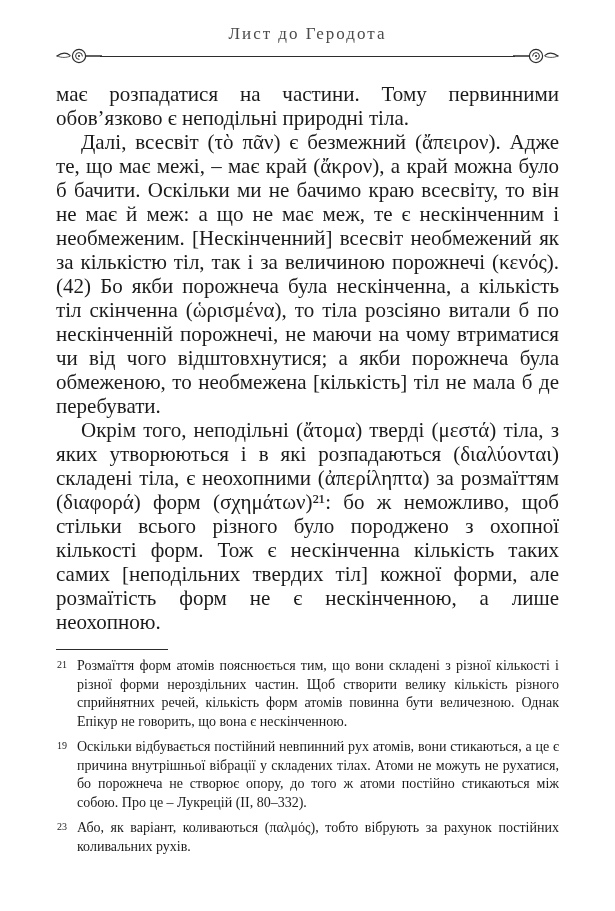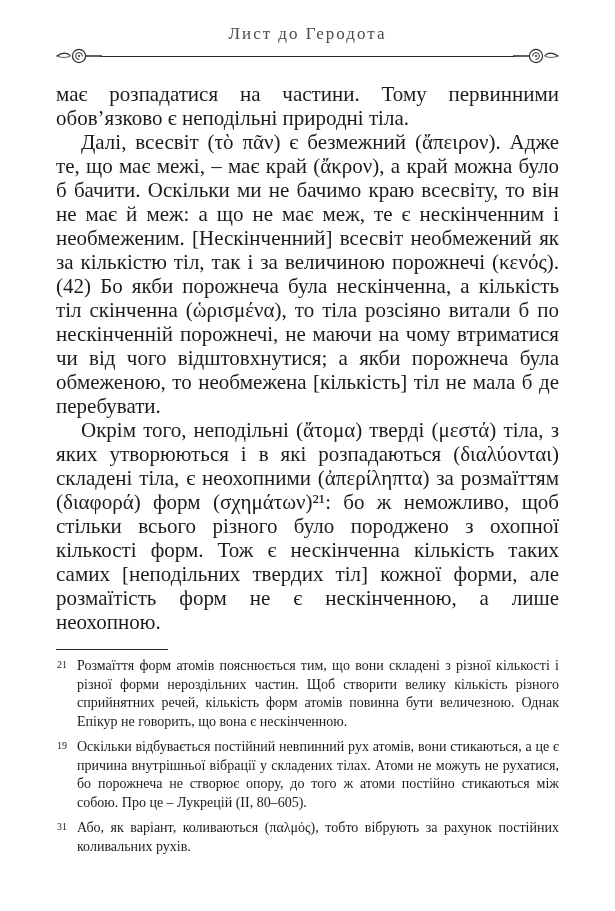--- a/index.html
+++ b/index.html
@@ -107,22 +107,22 @@
   <section class="footnotes">
     <div class="footnote-rule"></div>
 
     <div class="footnote">
       <span class="fn-marker">21</span>
       <span class="fn-text">Розмаїття форм атомів пояснюється тим, що вони складені з різної кількості і різної форми нероздільних частин. Щоб створити велику кількість різного сприйнятних речей, кількість форм атомів повинна бути величезною. Однак Епікур не говорить, що вона є нескінченною.</span>
     </div>
 
     <div class="footnote">
       <span class="fn-marker">19</span>
-      <span class="fn-text">Оскільки відбувається постійний невпинний рух атомів, вони стикаються, а це є причина внутрішньої вібрації у складених тілах. Атоми не можуть не рухатися, бо порожнеча не створює опору, до того ж атоми постійно стикаються між собою. Про це – Лукрецій (II, 80–605).</span>
+      <span class="fn-text">Оскільки відбувається постійний невпинний рух атомів, вони стикаються, а це є причина внутрішньої вібрації у складених тілах. Атоми не можуть не рухатися, бо порожнеча не створює опору, до того ж атоми постійно стикаються між собою. Про це – Лукрецій (II, 80–332).</span>
     </div>
 
     <div class="footnote">
-      <span class="fn-marker">31</span>
+      <span class="fn-marker">23</span>
       <span class="fn-text">Або, як варіант, коливаються (παλμός), тобто вібрують за рахунок постійних коливальних рухів.</span>
     </div>
   </section>
 
 </div>
 
 </body></html>

